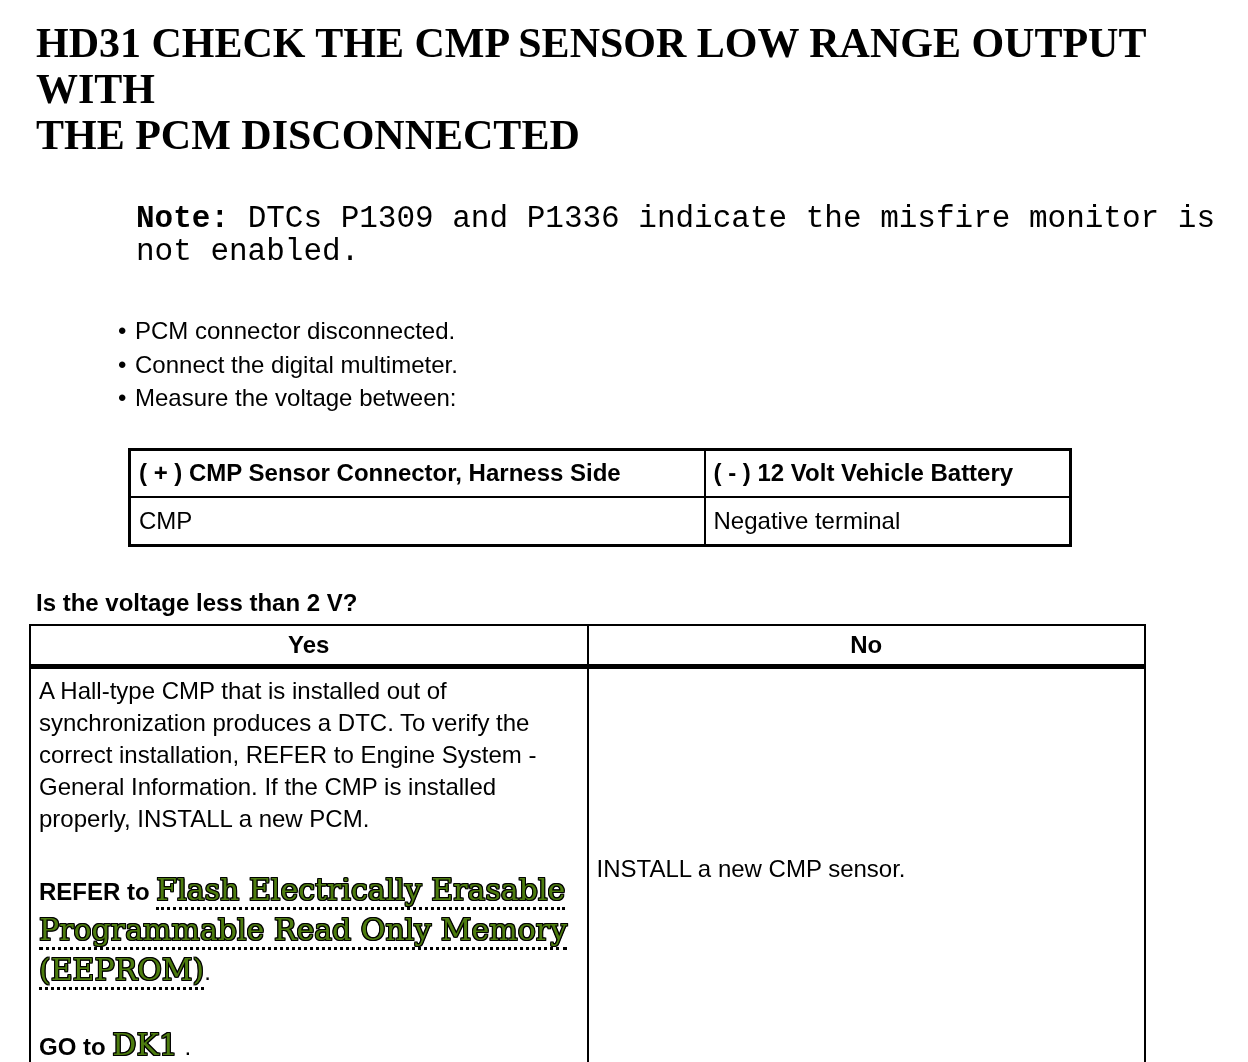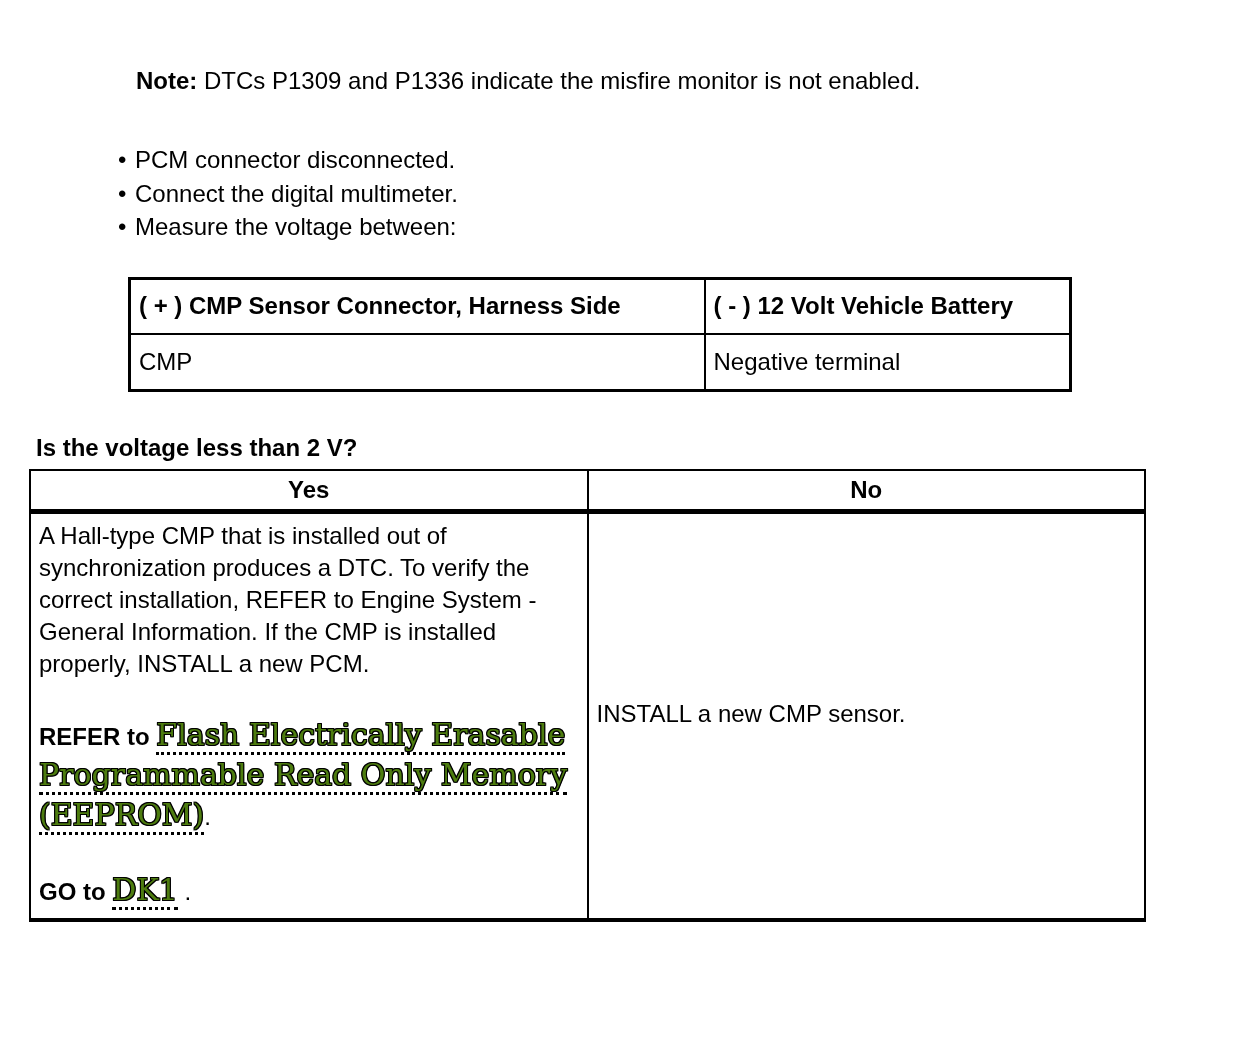--- a/index.html
+++ b/index.html
@@ -11,22 +11,22 @@
     font-family: "Liberation Serif", serif;
     font-weight: bold;
     font-size: 42px;
     line-height: 46px;
     margin: 0 0 0 7px;
   }
   .title span { display: block; }
 
   .note {
     margin: 44px 0 0 107px;
-    font-family: Liberation Sans, sans-serif;
-    font-size: 24px;
+    font-family: Liberation Mono, monospace;
+    font-size: 31px;
     line-height: 33px;
   }
   .note .note-label { font-weight: bold; }
 
   .bullets {
     margin: 46px 0 0 89px;
     padding: 0;
     list-style: none;
     font-family: "Liberation Sans", sans-serif;
     font-size: 24px;
@@ -40,21 +40,21 @@
     margin: 33px 0 0 99px;
     border-collapse: collapse;
     table-layout: fixed;
     font-family: "Liberation Sans", sans-serif;
     font-size: 24px;
     border: 3px solid #000;
   }
   .measure-table th, .measure-table td {
     border: 2px solid #000;
     padding: 4px 8px;
-    height: 56px;
+    height: 48px;
     text-align: left;
     vertical-align: middle;
     white-space: nowrap;
   }
   .measure-table th { font-weight: bold; }
   .mt-col1 { width: 575px; }
   .mt-col2 { width: 366px; }
 
   .question {
     margin: 42px 0 7px 7px;
@@ -104,20 +104,24 @@
        0   -1px 0 #000, 0    1px 0 #000;
     border-bottom: 3px dotted #000;
     cursor: pointer;
   }
 </style>
 </head>
 <body>
 
 <div class="page">
 
+  <h1 class="title">
+    <span>HD31 CHECK THE CMP SENSOR LOW RANGE OUTPUT WITH</span>
+    <span>THE PCM DISCONNECTED</span>
+  </h1>
 
   <p class="note">
     <span class="note-label">Note:</span>
     <span>DTCs P1309 and P1336 indicate the misfire monitor is not enabled.</span>
   </p>
 
   <ul class="bullets">
     <li><span class="bullet-dot">•</span><span>PCM connector disconnected.</span></li>
     <li><span class="bullet-dot">•</span><span>Connect the digital multimeter.</span></li>
     <li><span class="bullet-dot">•</span><span>Measure the voltage between:</span></li>

